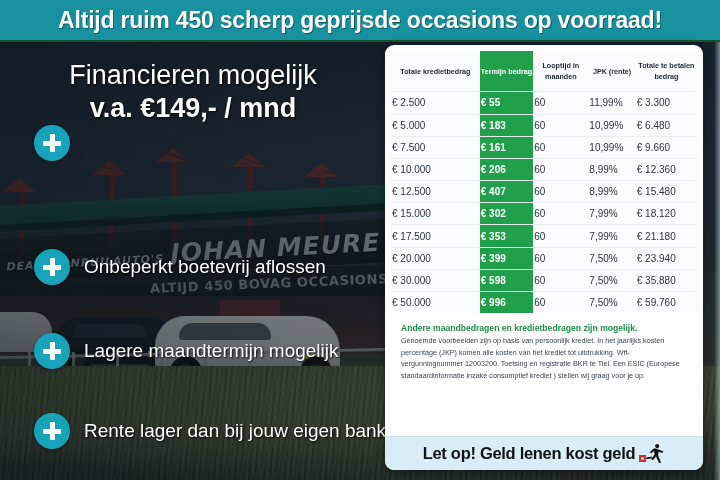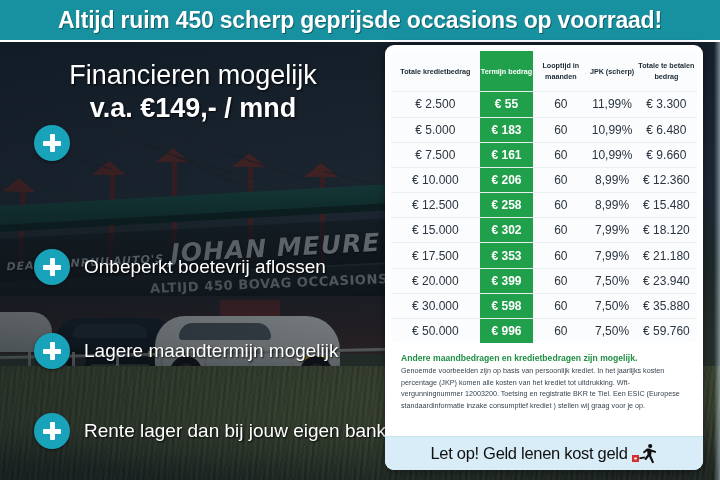--- a/index.html
+++ b/index.html
@@ -92,21 +92,21 @@
     opacity:.8;
   }
   
   .photo-scrim { position:absolute; left:0; top:0; width:720px; height:480px;
     background:linear-gradient(90deg, rgba(10,18,26,.62) 0%, rgba(10,18,26,.5) 55%, rgba(10,18,26,.45) 100%); }
 
   
   .headerbar {
     position:absolute; left:0; top:0; width:720px; height:42px;
     background:#17909f; display:flex; align-items:center; justify-content:center;
-    border-bottom:2px solid #ffffff;
+    border-bottom:2px solid #14532d;
   }
   .headerbar h1 {
     font-size:23px; font-weight:700; color:#ffffff; letter-spacing:-.2px;
     text-shadow:1px 1px 0 rgba(0,0,0,.35);
     white-space:nowrap;
   }
 
   
   .left-col { position:absolute; left:0; top:42px; width:378px; height:438px; }
 
@@ -147,42 +147,42 @@
   .table-wrap {
     margin:6px 6px 0 6px; background:#fbfcfd; border-radius:7px; overflow:hidden;
     position:relative;
   }
   table.rates { width:100%; border-collapse:collapse; table-layout:fixed; }
   table.rates th {
     font-size:7.2px; font-weight:700; color:#1a2a36; text-align:center;
     padding:9px 1px 9px 1px; line-height:1.55; vertical-align:middle;
   }
   table.rates td {
-    font-size:12px; color:#2a3540; text-align:center; padding:5.1px 1px;
+    font-size:10px; color:#2a3540; text-align:left; padding:5.1px 1px;
     border-top:1px solid #e9eef1; white-space:nowrap;
   }
   col.c0 { width:29%; }
   col.c1 { width:17.5%; }
   col.c2 { width:18%; }
   col.c3 { width:15.5%; }
   col.c4 { width:20%; }
   .hl-col { background:#21a04b; color:#fff !important; font-weight:700; }
   th.hl-col { color:#fff !important; }
   td.hl-col { border-top:1px solid #1f8f44; }
 
   .note { padding:9px 16px 0 16px; }
   .note h3 { font-size:8.6px; color:#1f8f44; font-weight:700; line-height:1.5; }
   .note p { font-size:7.2px; color:#37444f; line-height:1.62; text-align:left; }
 
   .warn {
     position:absolute; left:0; bottom:0; width:100%; height:34px;
     background:#d8edf7; display:flex; align-items:center; justify-content:center; gap:4px;
     border-top:1px solid #c6e2ef;
   }
-  .warn .wt { font-size:16.5px; font-weight:400; color:#111; letter-spacing:-.3px; }
+  .warn .wt { font-size:16.5px; font-weight:700; color:#111; letter-spacing:-.3px; }
   .warn-icon { width:26px; height:22px; position:relative; flex:0 0 auto; }
 
   .screen-edge { position:absolute; right:0; top:42px; width:6px; height:438px;
     background:linear-gradient(90deg,rgba(190,215,225,.0),rgba(190,215,225,.55)); }
 </style>
 </head>
 <body>
 
 <div class="banner-root">
 
@@ -288,21 +288,21 @@
             <col class="c1">
             <col class="c2">
             <col class="c3">
             <col class="c4">
         </colgroup>
         <thead>
           <tr>
             <th>Totale kredietbedrag</th>
             <th class="hl-col">Termijn bedrag</th>
             <th>Looptijd in maanden</th>
-            <th>JPK (scherp)</th>
+            <th>JPK (rente)</th>
             <th>Totale te betalen bedrag</th>
           </tr>
         </thead>
         <tbody>
             <tr>
               <td>€ 2.500</td>
               <td class="hl-col">€ 55</td>
               <td>60</td>
               <td>11,99%</td>
               <td>€ 3.300</td>
@@ -323,21 +323,21 @@
             </tr>
             <tr>
               <td>€ 10.000</td>
               <td class="hl-col">€ 206</td>
               <td>60</td>
               <td>8,99%</td>
               <td>€ 12.360</td>
             </tr>
             <tr>
               <td>€ 12.500</td>
-              <td class="hl-col">€ 258</td>
+              <td class="hl-col">€ 407</td>
               <td>60</td>
               <td>8,99%</td>
               <td>€ 15.480</td>
             </tr>
             <tr>
               <td>€ 15.000</td>
               <td class="hl-col">€ 302</td>
               <td>60</td>
               <td>7,99%</td>
               <td>€ 18.120</td>

